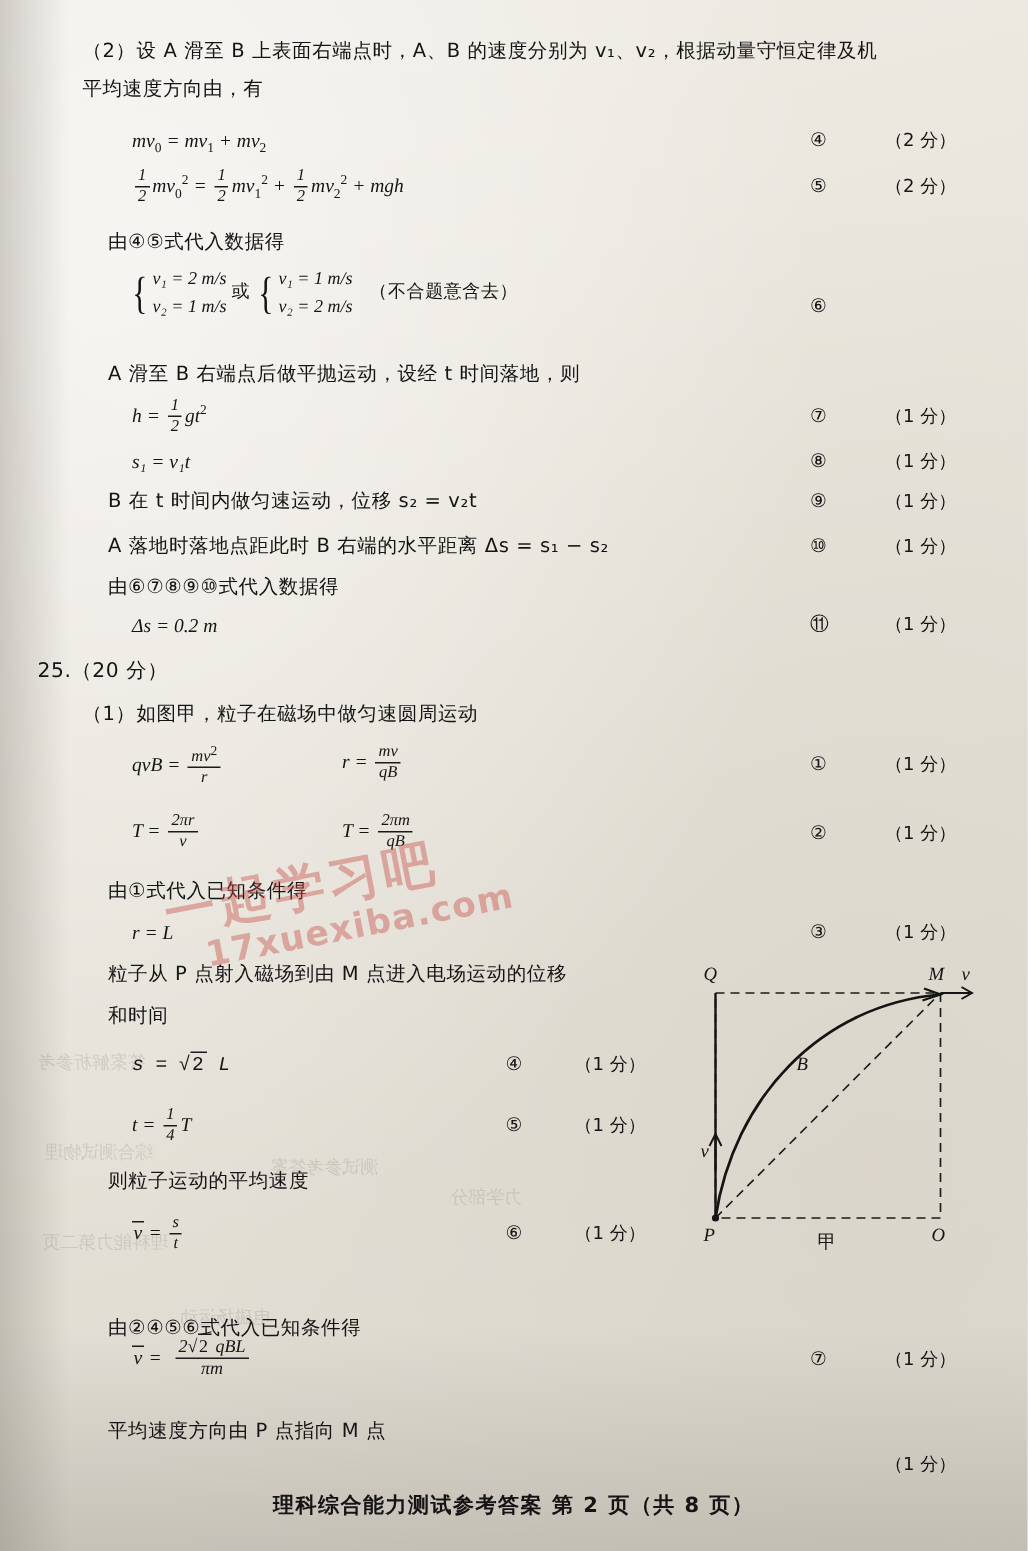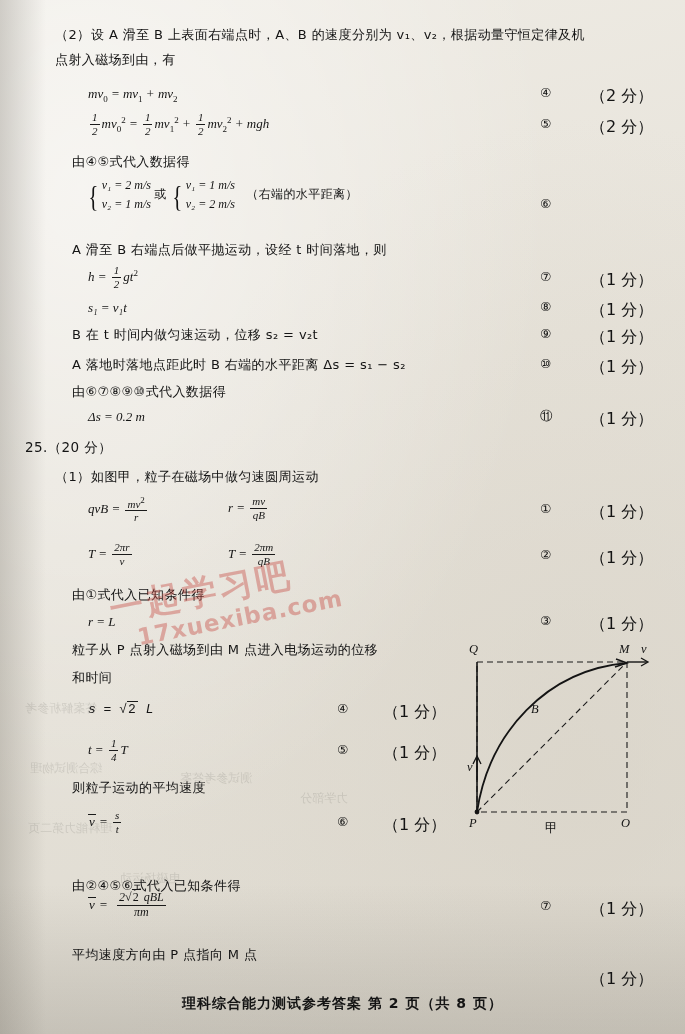--- a/index.html
+++ b/index.html
@@ -45,21 +45,21 @@
   .blk {
     position: absolute;
     font-size: 13.2px;
     line-height: 1.5;
     white-space: nowrap;
   }
   .cn { font-family: "DejaVu Sans", sans-serif; font-size: 13px; letter-spacing: .4px; }
   .math { font-family: "Liberation Serif", serif; font-style: italic; font-size: 13px; }
   .upr { font-style: normal; }
   .circled { font-family: "DejaVu Sans", sans-serif; font-size: 12.5px; font-style: normal; }
-  .score { font-family: "DejaVu Sans", sans-serif; font-size: 16px; }
+  .score { font-family: "DejaVu Sans", sans-serif; font-size: 12px; }
   .frac {
     display: inline-block;
     vertical-align: middle;
     text-align: center;
     font-size: 11px;
     line-height: 1.15;
     margin: 0 2px;
     position: relative;
     top: -1px;
   }
@@ -164,21 +164,21 @@
 
   <div class="ghost" style="left:25px; top:700px;">答案解析参考</div>
   <div class="ghost" style="left:30px; top:760px;">综合测试物理</div>
   <div class="ghost" style="left:28px; top:820px;">理科能力第二页</div>
   <div class="ghost" style="left:180px; top:770px;">测试参考答案</div>
   <div class="ghost" style="left:300px; top:790px;">力学部分</div>
   <div class="ghost" style="left:120px; top:870px;">电磁场运动</div>
 
   <div class="blk cn" style="left:55px; top:25px;">（2）</div>
   <div class="blk cn" style="left:91px; top:25px;">设 A 滑至 B 上表面右端点时，A、B 的速度分别为 v₁、v₂，根据动量守恒定律及机</div>
-  <div class="blk cn" style="left:55px; top:50px;">点射入磁场到由，有</div>
+  <div class="blk cn" style="left:55px; top:50px;">平均速度方向由，有</div>
 
   <div class="blk math" style="left:88px; top:84px;text-align:right;">
     mv<span class="sub">0</span> = mv<span class="sub">1</span> + mv<span class="sub">2</span>
   </div>
   <div class="blk circled" style="left:540px; top:84px;">④</div>
   <div class="blk score" style="left:590px; top:84px;">（2 分）</div>
 
   <div class="blk math" style="left:88px; top:112px;">
     <span class="frac"><span class="top">1</span><span class="bot">2</span></span>mv<span class="sub">0</span><span class="sup">2</span>
     = <span class="frac"><span class="top">1</span><span class="bot">2</span></span>mv<span class="sub">1</span><span class="sup">2</span>
@@ -194,21 +194,21 @@
     <span class="stack math" style="margin-left:-2px;">
       <span>v₁ = 2 m/s</span>
       <span>v₂ = 1 m/s</span>
     </span>
     <span class="cn" style="font-size:12px;">或</span>
     <span class="brace">{</span>
     <span class="stack math" style="margin-left:-2px;">
       <span>v₁ = 1 m/s</span>
       <span>v₂ = 2 m/s</span>
     </span>
-    <span class="cn" style="font-size:12px; margin-left:8px;">（右端的水平距离）</span>
+    <span class="cn" style="font-size:12px; margin-left:8px;">（不合题意含去）</span>
   </div>
   <div class="blk circled" style="left:540px; top:195px;">⑥</div>
 
   <div class="blk cn" style="left:72px; top:240px;">A 滑至 B 右端点后做平抛运动，设经 t 时间落地，则</div>
 
   <div class="blk math" style="left:88px; top:265px;">
     h = <span class="frac"><span class="top">1</span><span class="bot">2</span></span>gt<span class="sup">2</span>
   </div>
   <div class="blk circled" style="left:540px; top:268px;">⑦</div>
   <div class="blk score" style="left:590px; top:268px;">（1 分）</div>

